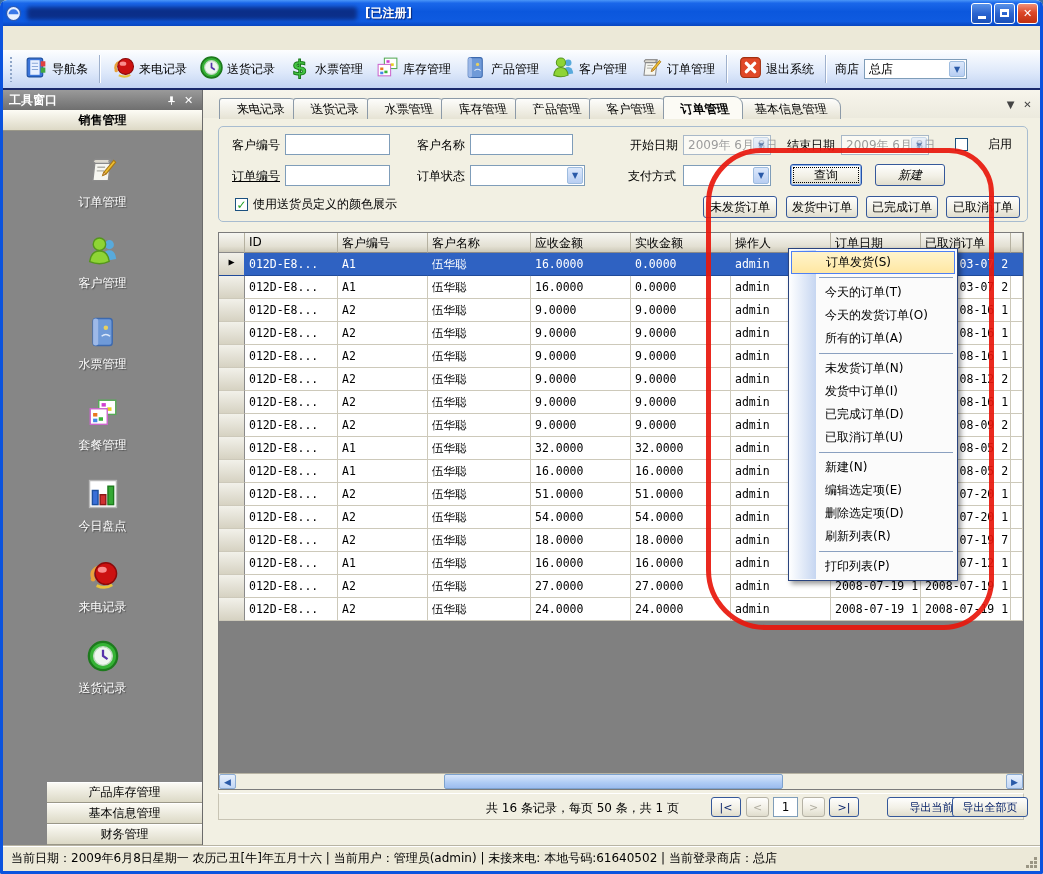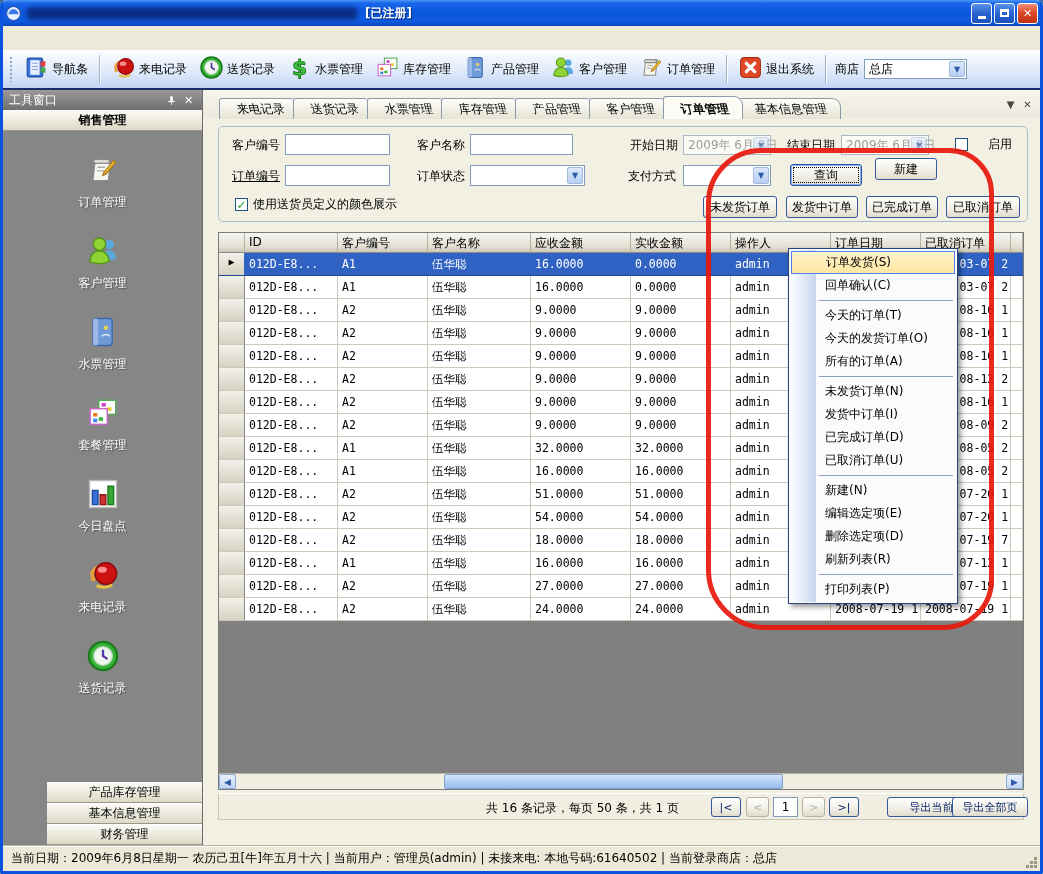--- a/index.html
+++ b/index.html
@@ -24,21 +24,21 @@
   .tgrip{width:5px;height:26px;margin:0 4px 0 2px;background-image:radial-gradient(#8fa6c8 1px,transparent 1.2px);background-size:4px 4px;}
   .tbtn{display:flex;align-items:center;gap:3px;padding:3px 5px;border:1px solid transparent;border-radius:3px;white-space:nowrap;}
   .tbtn svg{width:25px;height:25px;}
   .tsep{width:1px;height:28px;background:#9fb1cd;margin:0 5px;box-shadow:1px 0 0 #fff;}
   .shopbox{display:flex;align-items:center;gap:5px;margin-left:4px;}
   .shop-combo{width:103px;height:20px;background:#fff;border:1px solid #7f9db9;display:flex;align-items:center;padding-left:4px;position:relative;}
   .combo-arrow{position:absolute;right:1px;top:1px;bottom:1px;width:16px;background:linear-gradient(180deg,#dce8fb,#b8cef2);border:1px solid #9ebcdf;border-radius:2px;display:flex;align-items:center;justify-content:center;color:#2a5aa8;font-size:8px;}
   
   .sidebar{position:absolute;left:3px;top:90px;width:200px;bottom:29px;background:#868686;display:flex;flex-direction:column;border-right:1px solid #6b6b6b;}
   .sb-title{height:20px;background:linear-gradient(180deg,#9a9a9a,#6f6f6f);color:#fff;display:flex;align-items:center;padding:0 6px;flex:0 0 auto;}
-  .sb-title .lbl{flex:1;}
+  .sb-title .lbl{flex:1;font-weight:bold;}
   .sb-tbtn{width:15px;height:15px;display:flex;align-items:center;justify-content:center;color:#fff;font-size:11px;margin-left:2px;}
   .sb-section{height:21px;background:linear-gradient(180deg,#fdfcf5,#ddd9c6);border-bottom:1px solid #9a9788;display:flex;align-items:center;justify-content:center;font-weight:bold;flex:0 0 auto;}
   .sb-body{flex:1;display:flex;flex-direction:column;align-items:center;padding-top:22px;gap:23px;overflow:hidden;}
   .sb-item{display:flex;flex-direction:column;align-items:center;gap:4px;color:#fff;text-shadow:1px 1px 1px #4a4a4a;cursor:default;}
   .sb-item svg{width:34px;height:34px;}
   .sb-bottom{flex:0 0 auto;}
   .sb-bar{height:21px;background:linear-gradient(180deg,#fbfaf4,#dcd9c6);border-top:1px solid #fff;border-bottom:1px solid #9a9788;display:flex;align-items:center;justify-content:center;margin-left:44px;}
   
   .content{position:absolute;left:203px;top:90px;right:3px;bottom:29px;background:#f2f0e3;}
   .tabstrip{position:absolute;left:0;right:0;top:0;height:28px;display:flex;align-items:flex-end;padding-left:16px;background:linear-gradient(180deg,#f7f5ec,#eceade);}
@@ -336,21 +336,21 @@
     <input class="finput" style="left: 82px; top: 75px; width: 105px;" value="">
     <span class="flabel" style="left:214px;top:78px;">订单状态</span>
     <div class="fcombo" style="left:267px;top:75px;width:115px;">
         <span class="combo-arrow">▼</span>
       </div>
     <span class="flabel" style="left:425px;top:78px;">支付方式</span>
     <div class="fcombo" style="left:480px;top:75px;width:88px;">
         <span class="combo-arrow">▼</span>
       </div>
     <button class="xpbtn focusdef" style="left:587px;top:74px;width:72px;">查询</button>
-    <button class="xpbtn" style="left:672px;top:68px;width:62px;">新建</button>
+    <button class="xpbtn" style="left:672px;top:74px;width:70px;font-style:italic;">新建</button>
 
     <span class="checkbox" style="left:32px;top:106px;">
       <span class="cbox">✓</span>
       <span>使用送货员定义的颜色展示</span>
     </span>
     <span id="status-buttons"><button class="xpbtn" style="left: 500px; top: 106px; width: 74px;">未发货订单</button><button class="xpbtn" style="left: 583px; top: 106px; width: 72px;">发货中订单</button><button class="xpbtn" style="left: 663px; top: 106px; width: 72px;">已完成订单</button><button class="xpbtn" style="left: 743px; top: 106px; width: 74px;">已取消订单</button></span>
 
     
     <div class="tablepanel">
       <div class="grid-header" id="grid-header">
@@ -565,21 +565,20 @@
             <span class="sthumb"></span>
           </span>
         <span class="sarrow">▶</span>
       </div>
     </div>
 
     
     <div class="cmenu" id="context-menu">
       <div class="gutter"></div>
     <div class="cm-item hl">订单发货(S)</div>
-        <div class="cm-item">回单确认(C)</div>
         <div class="cm-sep"></div>
         <div class="cm-item">今天的订单(T)</div>
         <div class="cm-item">今天的发货订单(O)</div>
         <div class="cm-item">所有的订单(A)</div>
         <div class="cm-sep"></div>
         <div class="cm-item">未发货订单(N)</div>
         <div class="cm-item">发货中订单(I)</div>
         <div class="cm-item">已完成订单(D)</div>
         <div class="cm-item">已取消订单(U)</div>
         <div class="cm-sep"></div>

